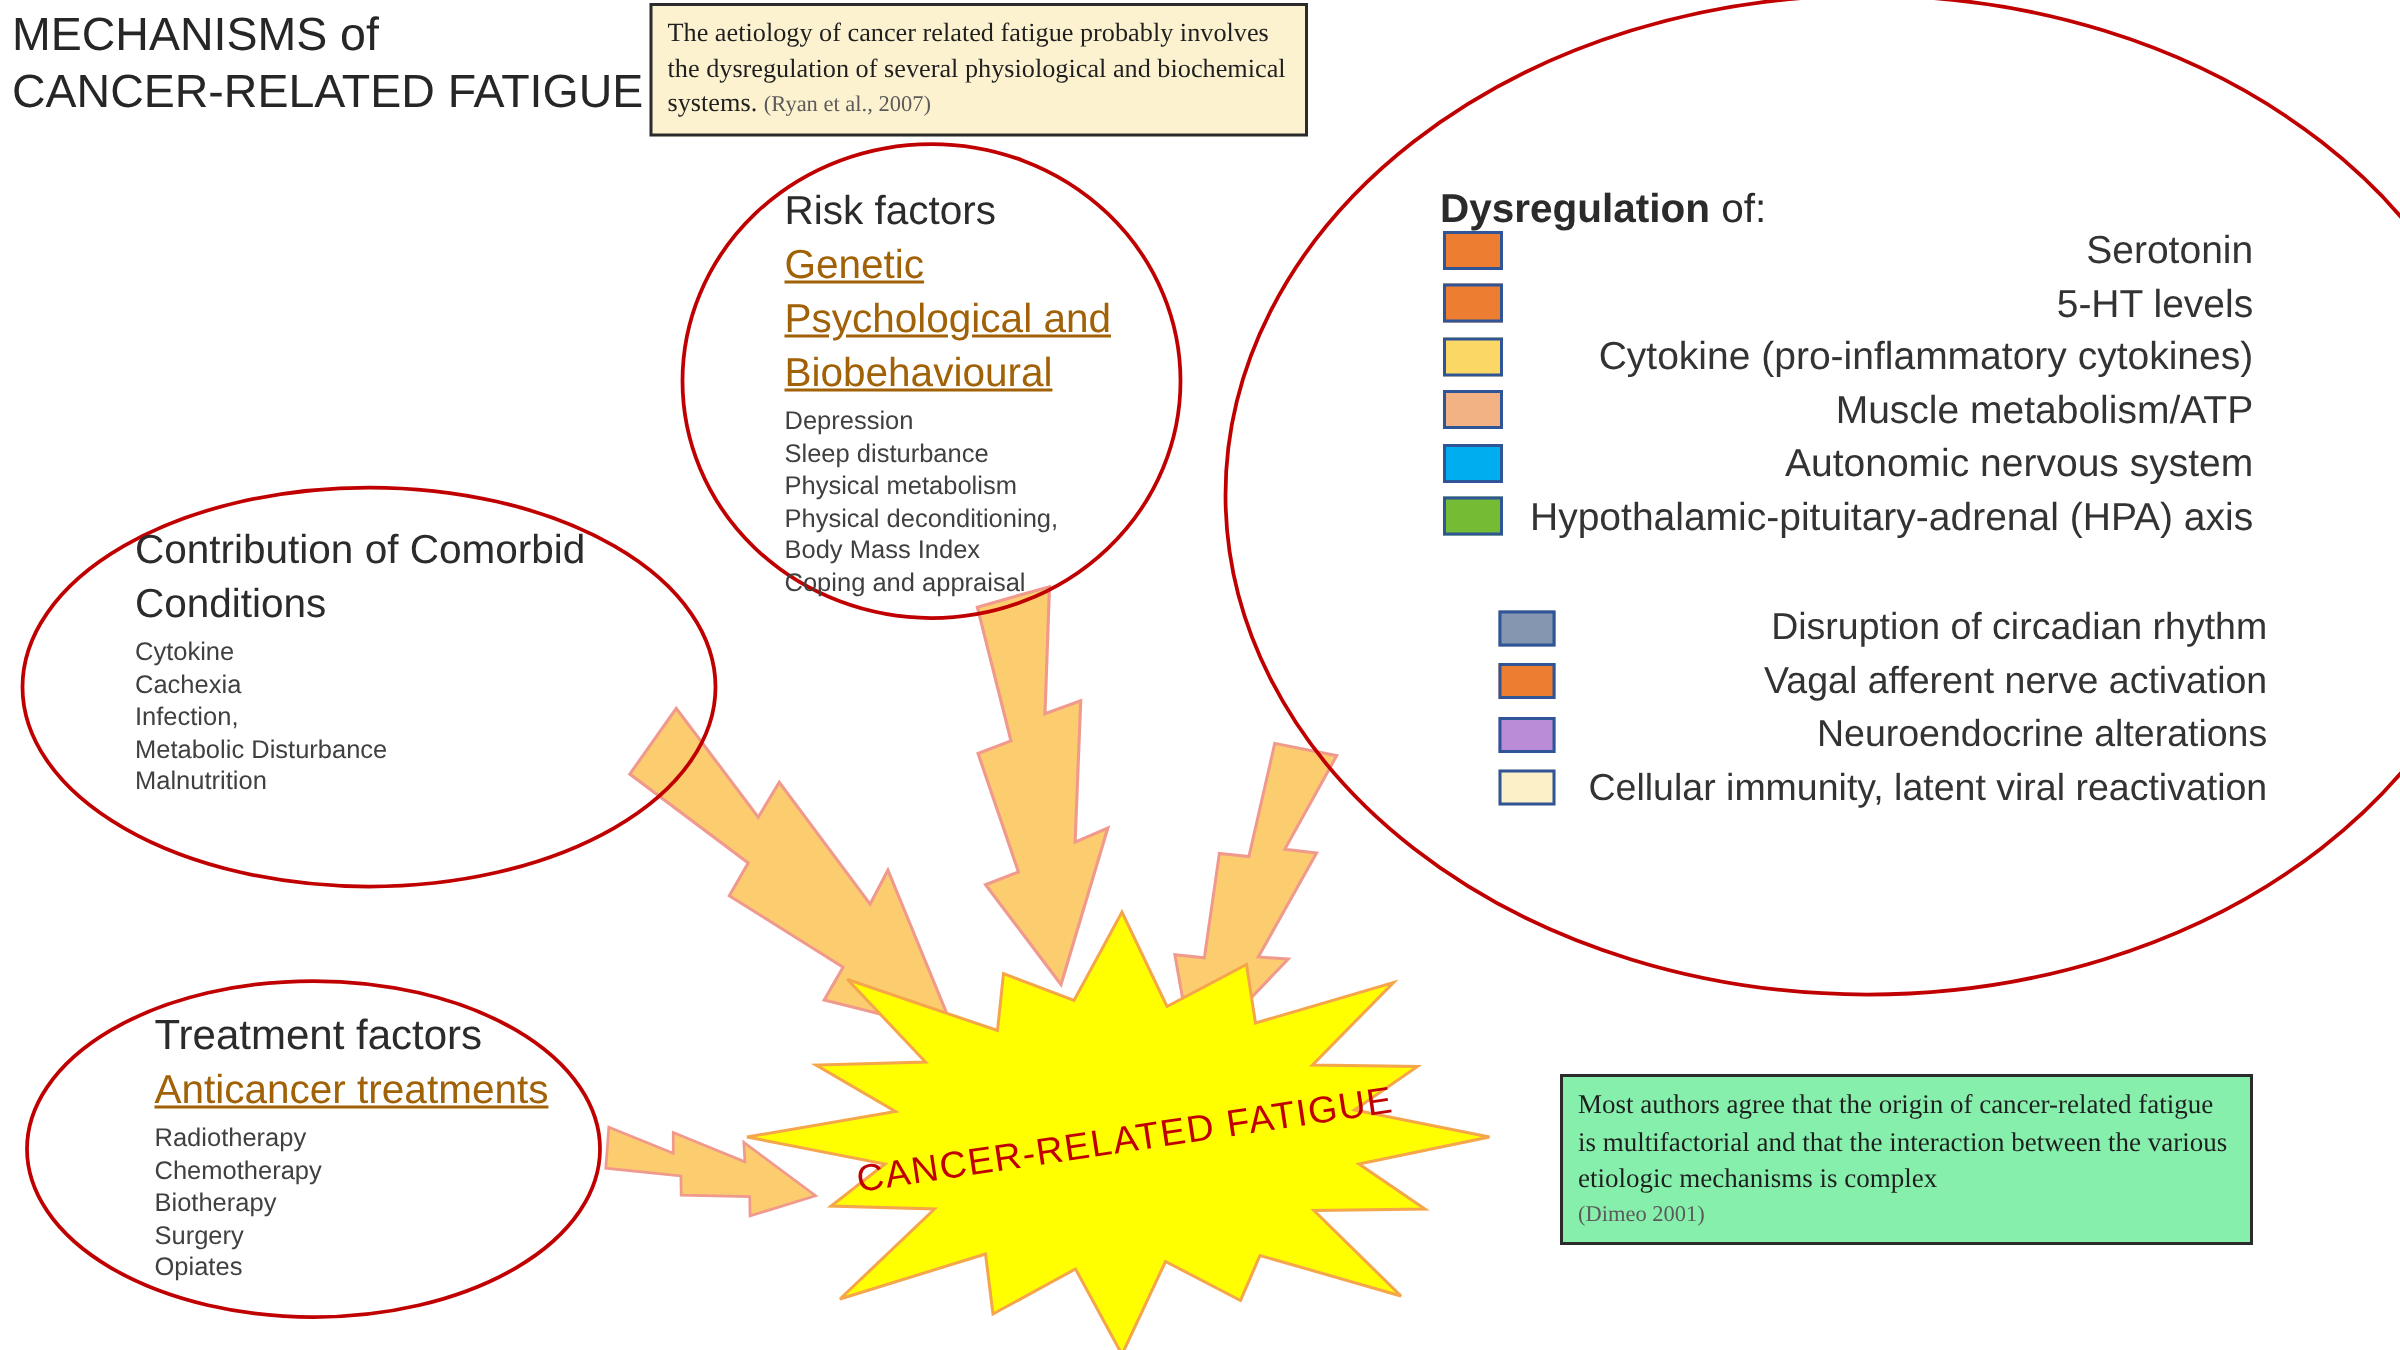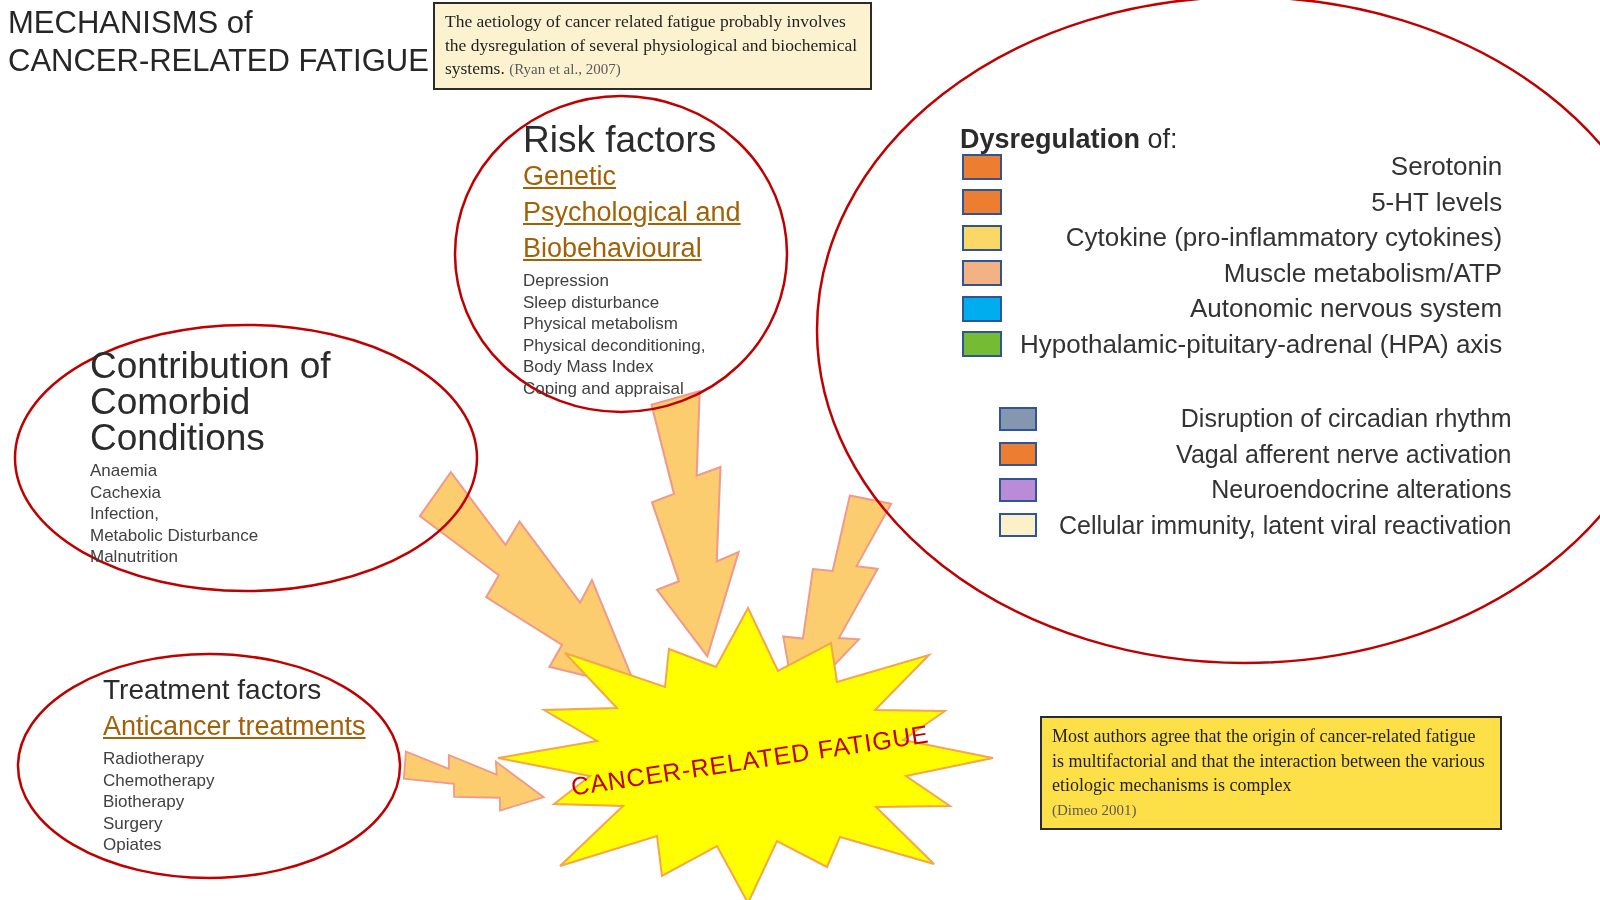--- a/index.html
+++ b/index.html
@@ -15,21 +15,21 @@
               color:#262626;letter-spacing:0px;}
 
   
   .note{border:2px solid #1d4ed8;padding:6px 10px;color:#1f1f1f;font-family:Liberation Serif, serif;}
   .note-top{left:433px;top:2px;width:415px;font-size:17.5px;line-height:23.5px;}
   .note-bottom{left:1040px;top:716px;width:438px;font-size:18px;line-height:24.5px;}
   .cite{font-size:15px;color:#5a5a5a;}
 
   
   .ell-block{color:#2e2e2e;}
-  .ell-title{font-size:37px;line-height:36px;color:#2b2b2b;}
+  .ell-title{font-size:27px;line-height:36px;color:#2b2b2b;}
   .ell-sub{font-size:27px;line-height:36px;color:#a16207;text-decoration:underline;}
   .ell-items{font-size:17px;line-height:21.6px;color:#404040;margin-top:4px;}
 
   .risk-block{left:523px;top:122px;width:260px;}
   .comorbid-block{left:90px;top:348px;width:340px;}
   .treatment-block{left:103px;top:672px;width:300px;}
 
   
   .dys-heading{left:960px;top:124px;font-size:27px;color:#2b2b2b;}
   .dys-heading .bold{font-weight:700;}
@@ -94,21 +94,21 @@
       <div>Physical deconditioning,</div>
       <div>Body Mass Index</div>
       <div>Coping and appraisal</div>
     </div>
   </div>
 
   <div class="abs ell-block comorbid-block">
     <div class="ell-title">Contribution of Comorbid</div>
     <div class="ell-title">Conditions</div>
     <div class="ell-items">
-      <div>Anaemia</div>
+      <div>Cytokine</div>
       <div>Cachexia</div>
       <div>Infection,</div>
       <div>Metabolic Disturbance</div>
       <div>Malnutrition</div>
     </div>
   </div>
 
   <div class="abs ell-block treatment-block">
     <div class="ell-title" style="font-size:28px;">Treatment factors</div>
     <div class="ell-sub">Anticancer treatments</div>
@@ -166,18 +166,18 @@
       <span class="leg-label">Neuroendocrine alterations</span>
     </div>
     <div class="leg-row">
       <span class="swatch" style="background-color: rgb(251, 240, 199); border-color: rgb(47, 85, 151);"></span>
       <span class="leg-label">Cellular immunity, latent viral reactivation</span>
     </div>
   </div>
 
   <div class="abs star-label" style="color: rgb(192, 0, 0);">CANCER-RELATED FATIGUE</div>
 
-  <div class="abs note note-bottom" style="background-color: #fde047; border-color: rgb(43, 43, 43);">
+  <div class="abs note note-bottom" style="background-color: #86efac; border-color: rgb(43, 43, 43);">
     <div>Most authors agree that the origin of cancer-related fatigue is multifactorial and that the interaction between the various etiologic mechanisms is complex</div>
     <div class="cite">(Dimeo 2001)</div>
   </div>
 
 </div>
 
 </body></html>

